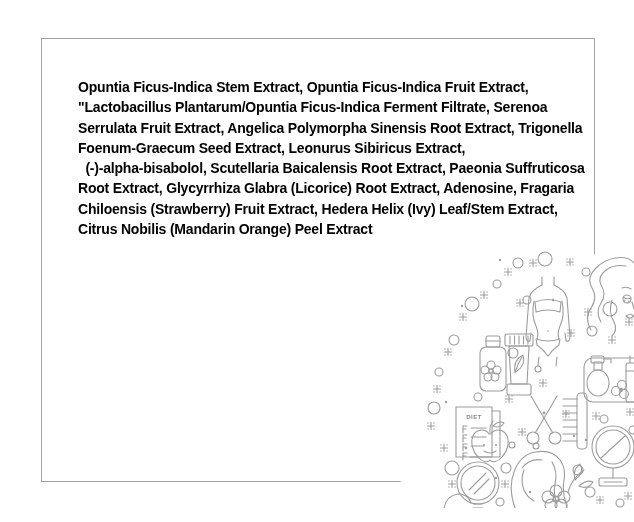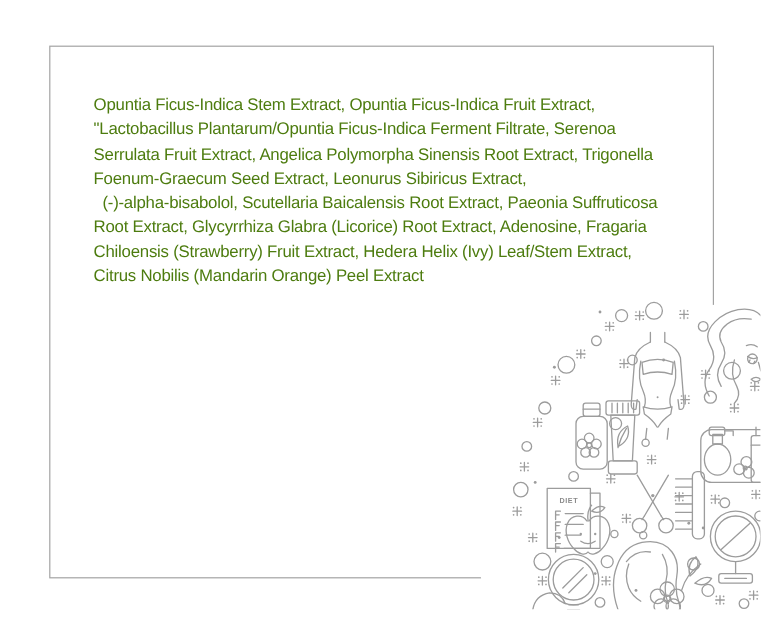--- a/index.html
+++ b/index.html
@@ -21,22 +21,23 @@
     box-sizing: border-box;
     background: #ffffff;
   }
   .ingredients {
     position: absolute;
     left: 36px;              
     top: 38px;               
     font-size: 14px;
     line-height: 20.3px;
     letter-spacing: -0.2px;
-    color: #4d7c0f;
+    color: #000000;
     white-space: pre;        
+    font-weight: bold;
   }
   .graphic {
     position: absolute;
     left: 395px;
     top: 250px;
     width: 239px;
     height: 258px;
     overflow: hidden;        
   }
   .graphic svg { display: block; }

